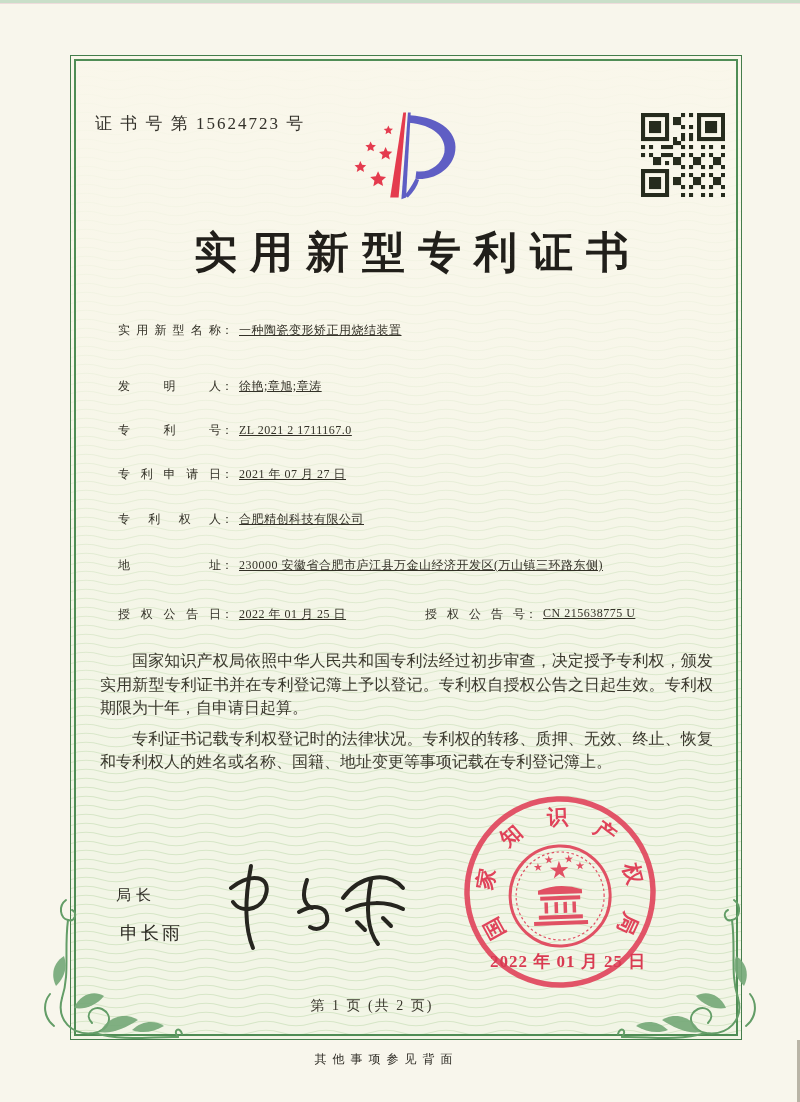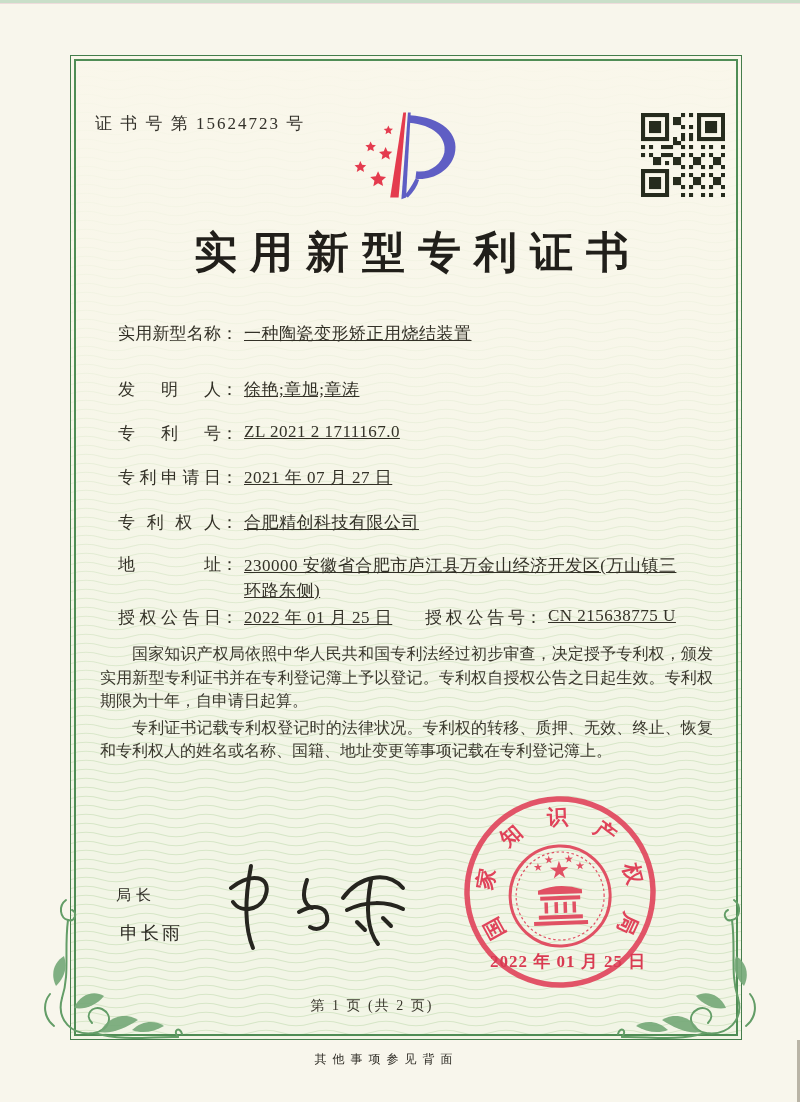--- a/index.html
+++ b/index.html
@@ -30,31 +30,31 @@
 
   .logo{position:absolute;left:337px;top:106px;}
   .qr{position:absolute;left:641px;top:113px;width:84px;height:84px;}
 
   .title{
     position:absolute;left:70px;top:224px;width:672px;text-align:center;
     font-size:43px;font-weight:bold;letter-spacing:13px;padding-left:24px;box-sizing:border-box;
     color:#211f1a;
   }
 
-  .field-row{position:absolute;left:118px;font-size:17px;display:flex;align-items:flex-start;color:#333127;}
+  .field-row{position:absolute;left:118px;font-size:12px;display:flex;align-items:center;color:#333127;}
   .f-label{display:inline-block;width:103px;text-align:justify;text-align-last:justify;white-space:nowrap;}
   .f-colon{display:inline-block;margin-right:6px;}
   .f-value{display:inline-block;letter-spacing:0.5px;text-decoration:underline;}
   .addr-value{width:438px;line-height:25px;}
   .auth2{position:absolute;left:272px;top:0;display:flex;}
   .auth2 .f-label{width:100px;margin-left:35px;}
 
   .paras{position:absolute;left:100px;top:642px;width:613px;font-size:16px;line-height:23.5px;
          text-align:justify;color:#3a382d;}
-  .paras p{margin:0 0 3px 0;text-indent:2em;}
+  .paras p{margin:7px 0 3px 0;text-indent:2em;}
 
   .issuer-title{position:absolute;left:116px;top:886px;font-size:15px;letter-spacing:5px;color:#2c2a23;}
   .issuer-name{position:absolute;left:120px;top:921px;font-size:18px;letter-spacing:3px;color:#2c2a23;}
   .signature{position:absolute;left:215px;top:850px;}
 
   .seal{position:absolute;left:460px;top:792px;transform:rotate(-2deg);}
   .seal-date{position:absolute;left:468px;top:950px;width:200px;text-align:center;
              font-size:17px;color:#d93b52;font-weight:bold;letter-spacing:1px;}
 
   .page-num{position:absolute;left:70px;top:997px;width:604px;text-align:center;font-size:14px;letter-spacing:2px;color:#3a382d;}

